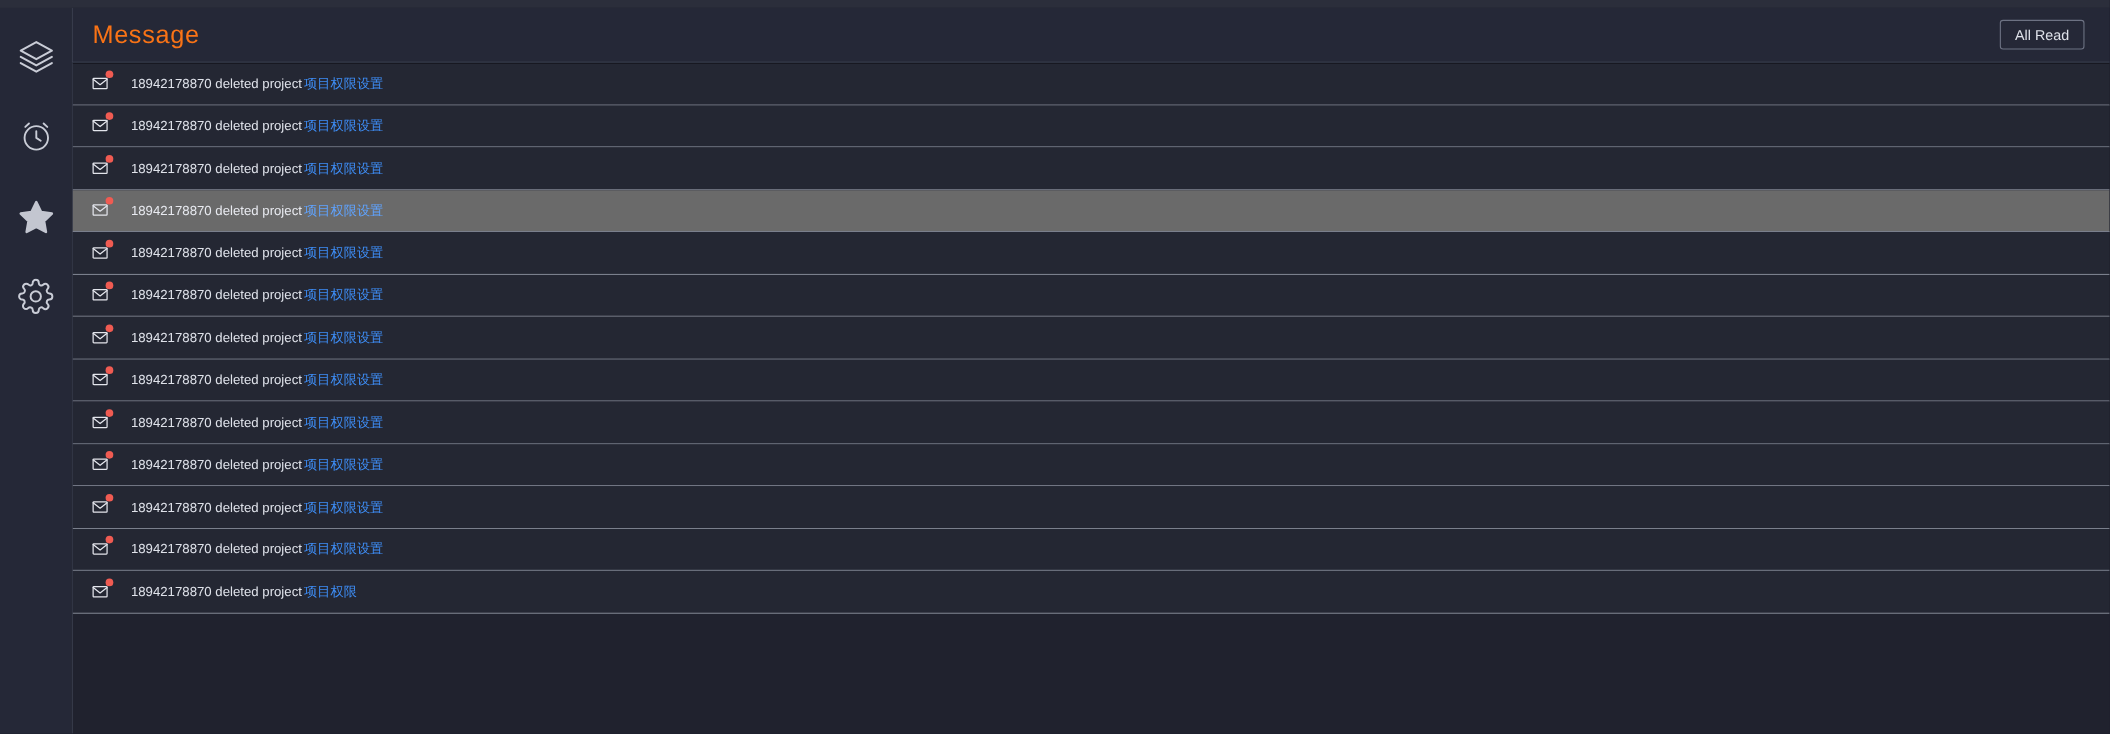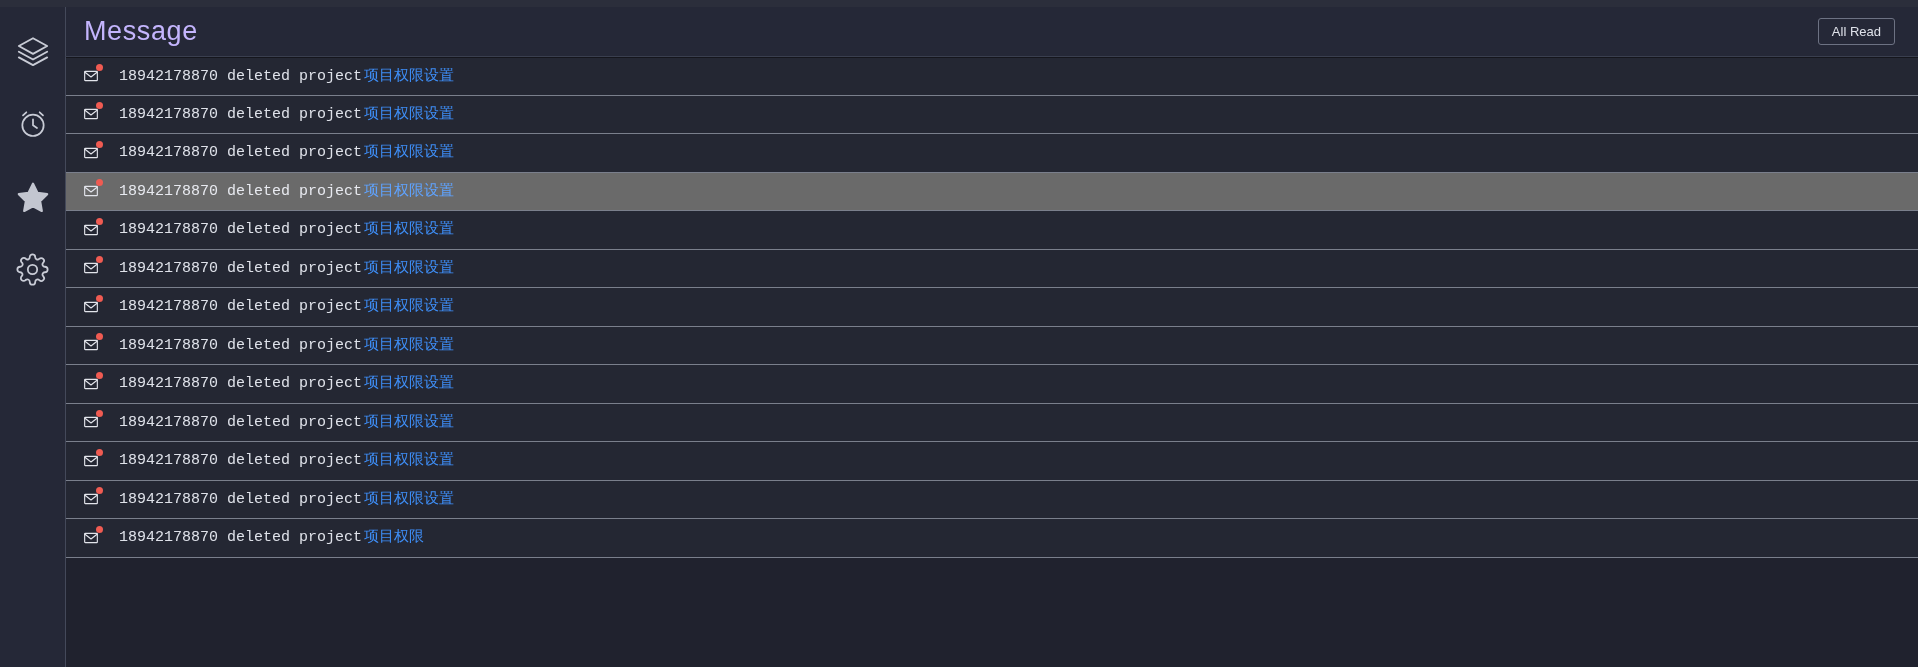--- a/index.html
+++ b/index.html
@@ -47,21 +47,21 @@
     height:50px; flex:0 0 50px;
     background:#252837;
     border:1px solid #3a3f4f;
     border-left:1px solid #44495a;
     border-right:none;
     border-top:none;
     display:flex; align-items:center;
     padding:0 18px 0 18px;
   }
   .page-title {
-    font-size:27px; font-weight:400; color:#c4b5fd;
+    font-size:23px; font-weight:400; color:#f97316;
     letter-spacing:0.6px;
     line-height:1;
     text-align:center;
   }
   .header-spacer { flex:1 1 auto; }
   .all-read-btn {
     border:1px solid #6d7283;
     background:transparent;
     color:#dfe2ea;
     font-size:13px;
@@ -100,25 +100,24 @@
     margin-right:17px;
   }
   .env-wrap .dot {
     position:absolute;
     top:-1px; right:-1px;
     width:7px; height:7px;
     border-radius:50%;
     background:#f05b52;
   }
   .msg-text {
-    font-size:15px;
+    font-size:12px;
     color:#dfe2ea;
     white-space:nowrap;
     line-height:1;
-    font-family:Liberation Mono, monospace;
   }
   .msg-link {
     color:#3e8ef7;
     text-decoration:none;
     margin-left:2px;
     margin-top:42px;
   }
   .msg-row.hovered .msg-text { color:#e8eaf0; }
   .msg-row.hovered .msg-link { color:#5fa3ff; }
 </style>

